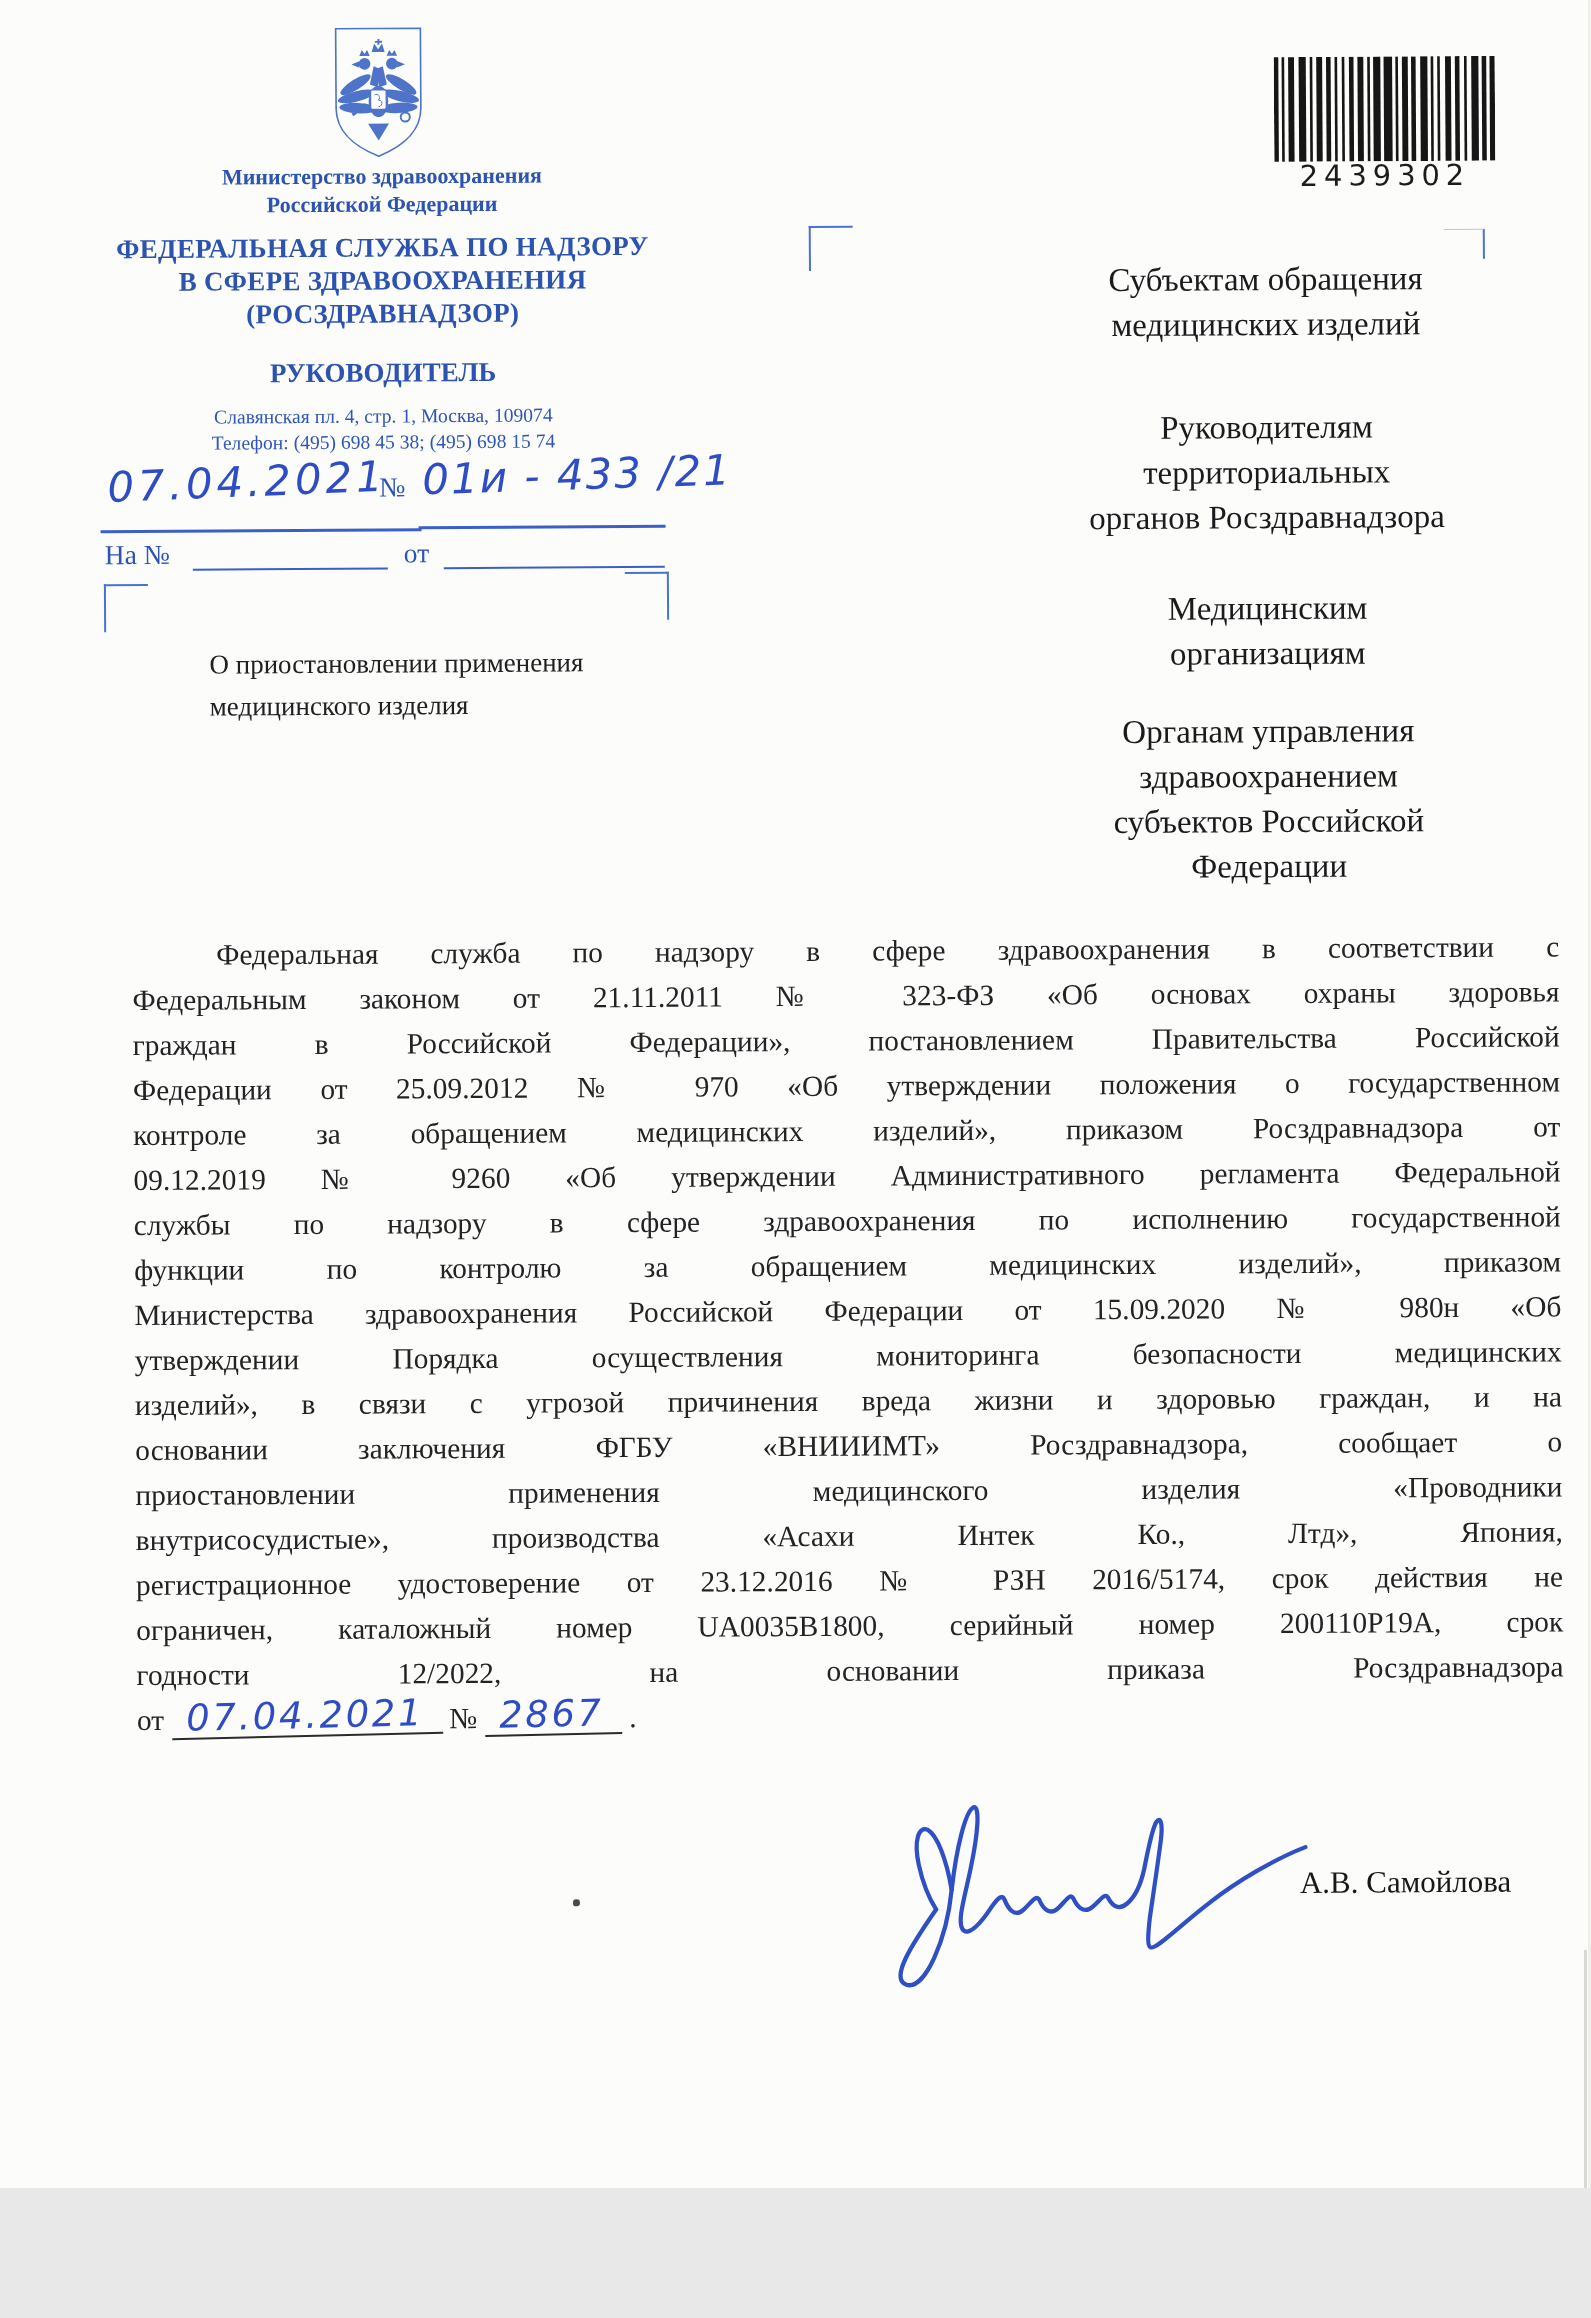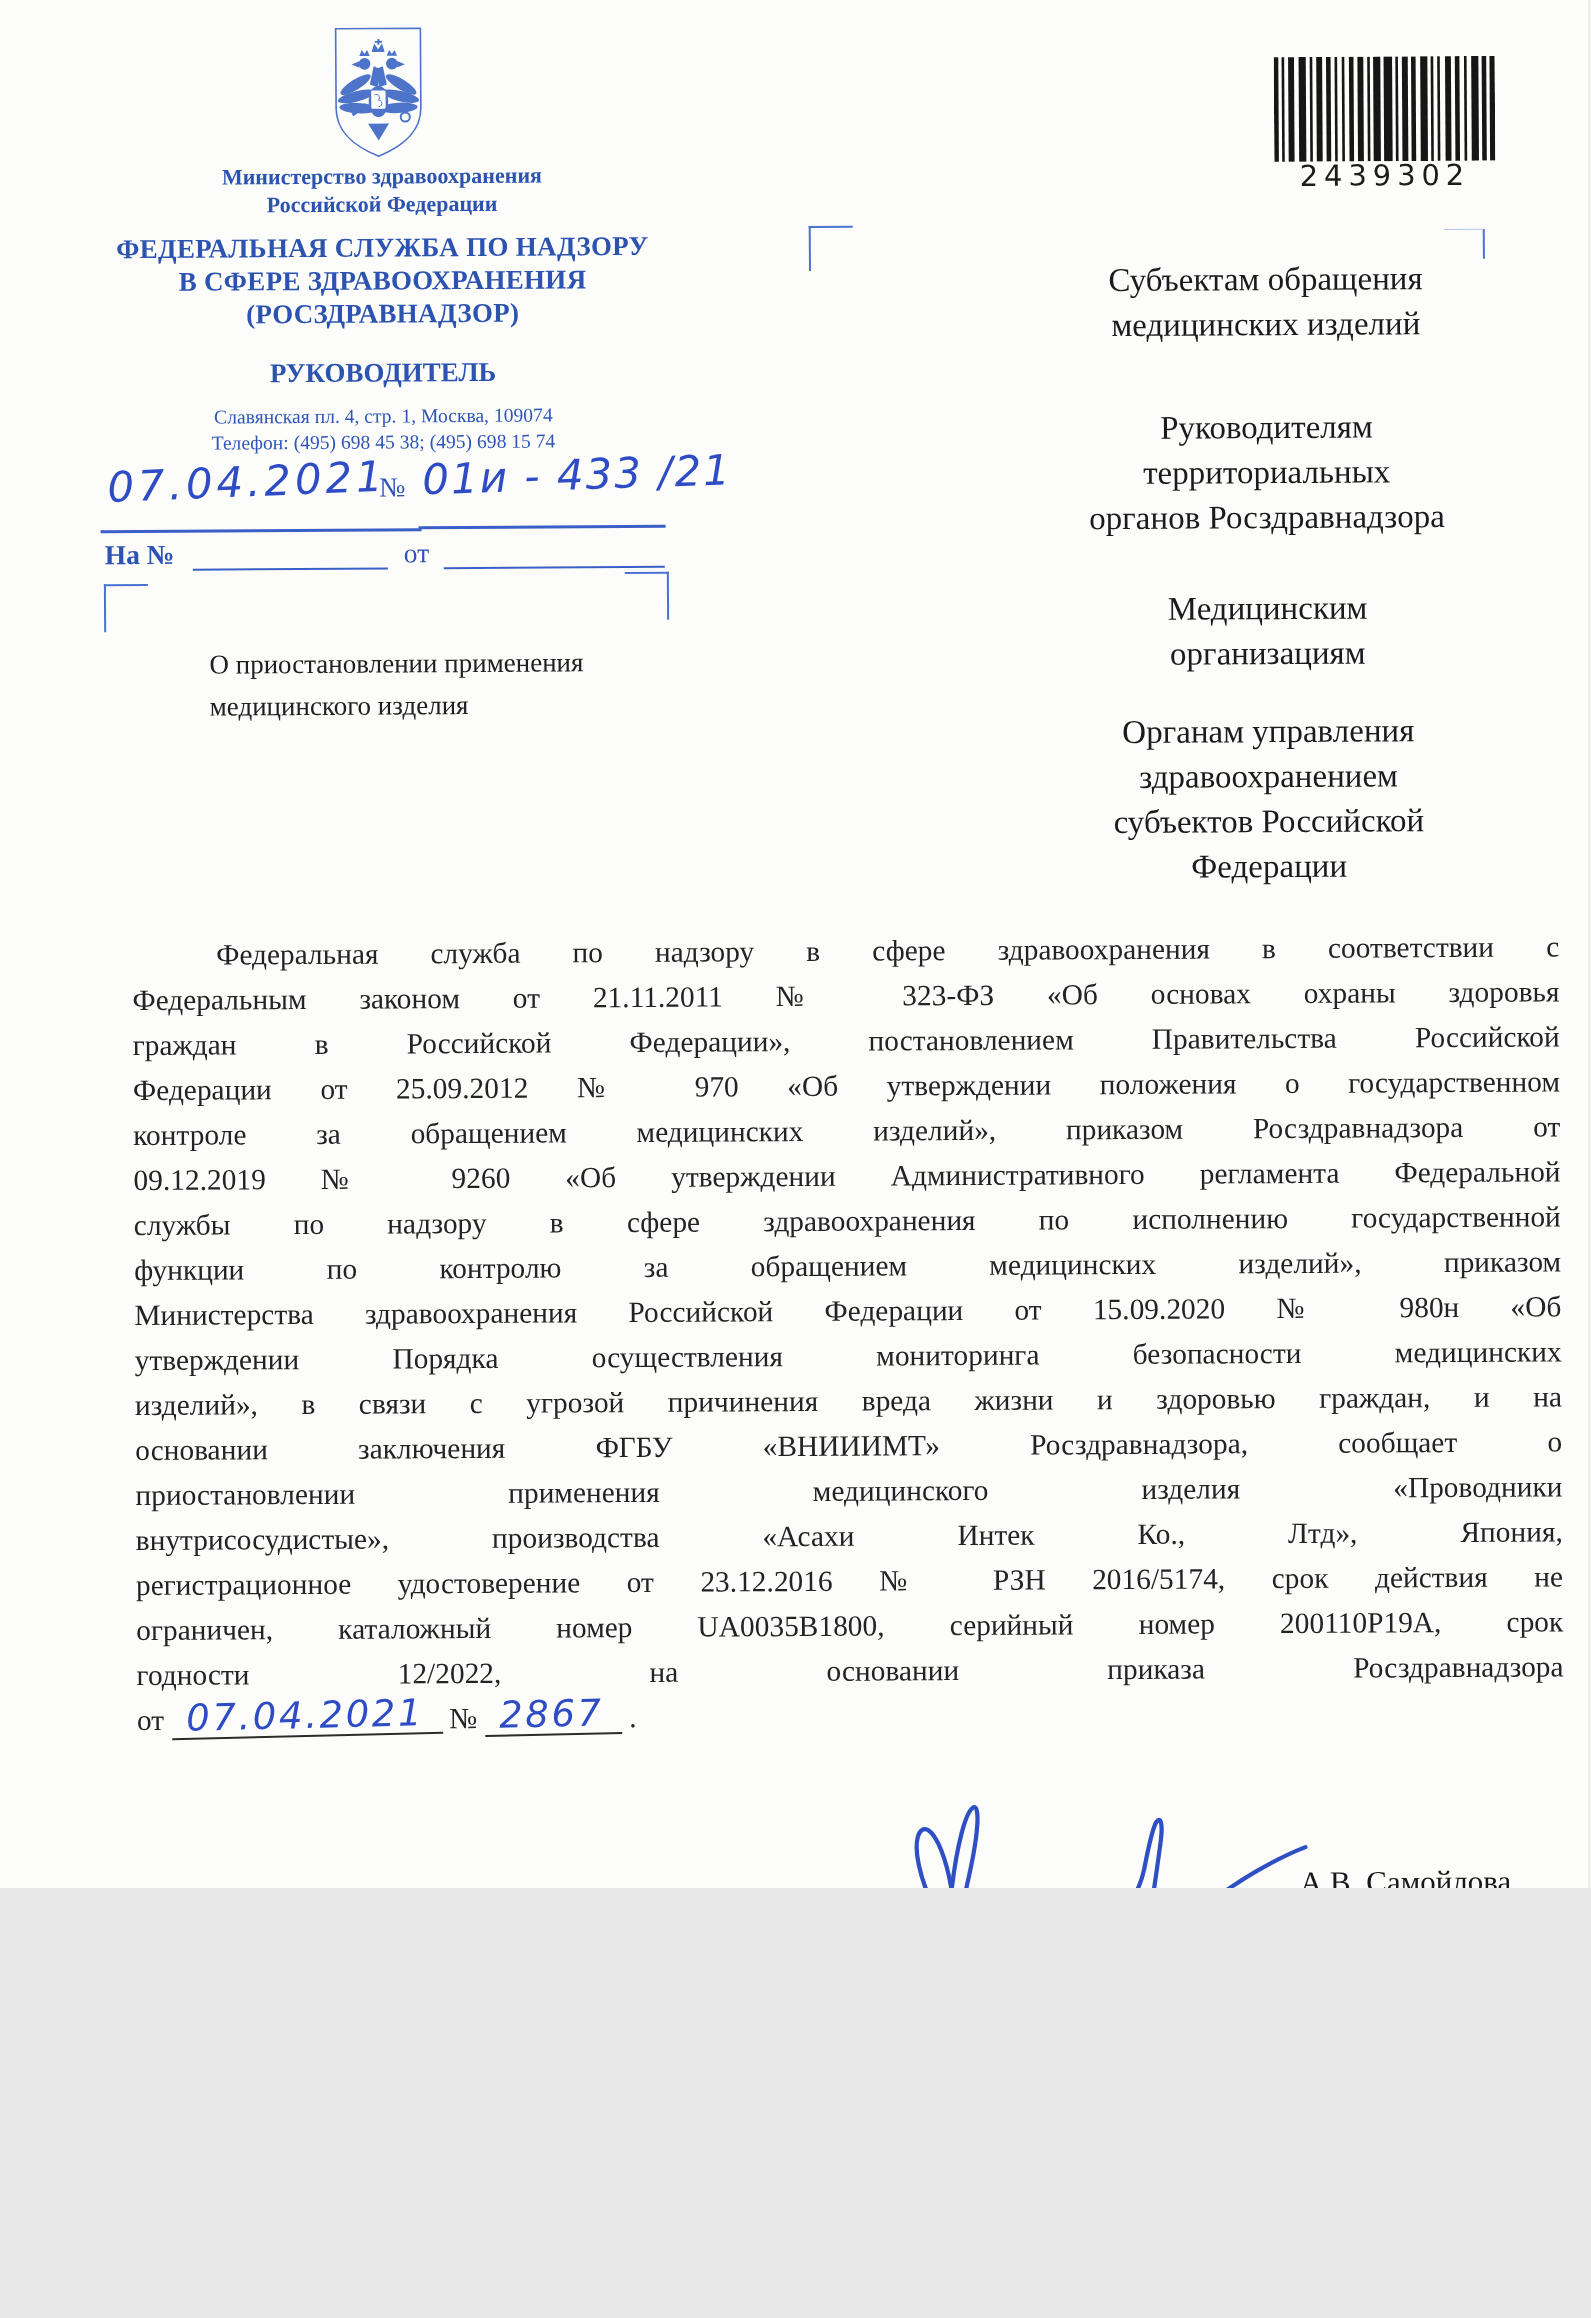--- a/index.html
+++ b/index.html
@@ -1,18 +1,18 @@
 <!DOCTYPE html>
 <html style="font-size:10.5px"><head>
 <meta charset="utf-8">
 <title>Scanned document</title>
 <style>
   html,body { margin:0; padding:0; background:#e8e8e8; }
   #page {
-    position:relative; width:1592px; height:1888px;
+    position:relative; width:1592px; height:2188px;
     background:#fcfcfa; overflow:hidden;
     font-family:"Liberation Serif", serif; color:#232325;
   }
   .tilt { position:absolute; left:0; top:0; width:1592px; height:2319px;
           transform:rotate(-0.35deg); transform-origin:50% 40%; }
 
   
   .hq { position:absolute; left:92px; width:589px; text-align:center;
         color:#2b53af; font-weight:bold; white-space:pre-line; }
   .ministry  { top:160px; font-size:22px; line-height:28px; }
@@ -122,21 +122,21 @@
     <div class="hq chief">РУКОВОДИТЕЛЬ</div>
     <div class="addr-line addr1">Славянская пл. 4, стр. 1, Москва, 109074</div>
     <div class="addr-line addr2">Телефон: (495) 698 45 38; (495) 698 15 74</div>
 
     <span class="hw hw-date-top">07.04.2021</span>
     <div class="blue-rule" style="left:103px; top:526px; width:321px; height:2.6px;"></div>
     <span class="form-label" style="left:382px; top:469px;">№</span>
     <span class="hw hw-num-top">01и - 433 /21</span>
     <div class="blue-rule" style="left:421px; top:524px; width:247px; height:2.6px;"></div>
 
-    <span class="form-label" style="left:107px; top:535px;font-weight:bold;">На №</span>
+    <span class="form-label" style="left:107px; top:535px;">На №</span>
     <div class="blue-rule" style="left:195px; top:565px; width:195px; height:2px;"></div>
     <span class="form-label" style="left:406px; top:535px;">от</span>
     <div class="blue-rule" style="left:446px; top:565px; width:221px; height:2px;"></div>
 
     <div class="corner c-lt" style="left:106px; top:580px; width:42px; height:46px;"></div>
     <div class="corner c-rt" style="left:627px; top:571px; width:42px; height:46px;"></div>
     <div class="corner c-lt" style="left:813px; top:226px; width:42px; height:43px;"></div>
     <div class="corner c-rt-faint" style="left:1448px; top:233px; width:39px; height:29px;"></div>
 
     <div class="barcode">

